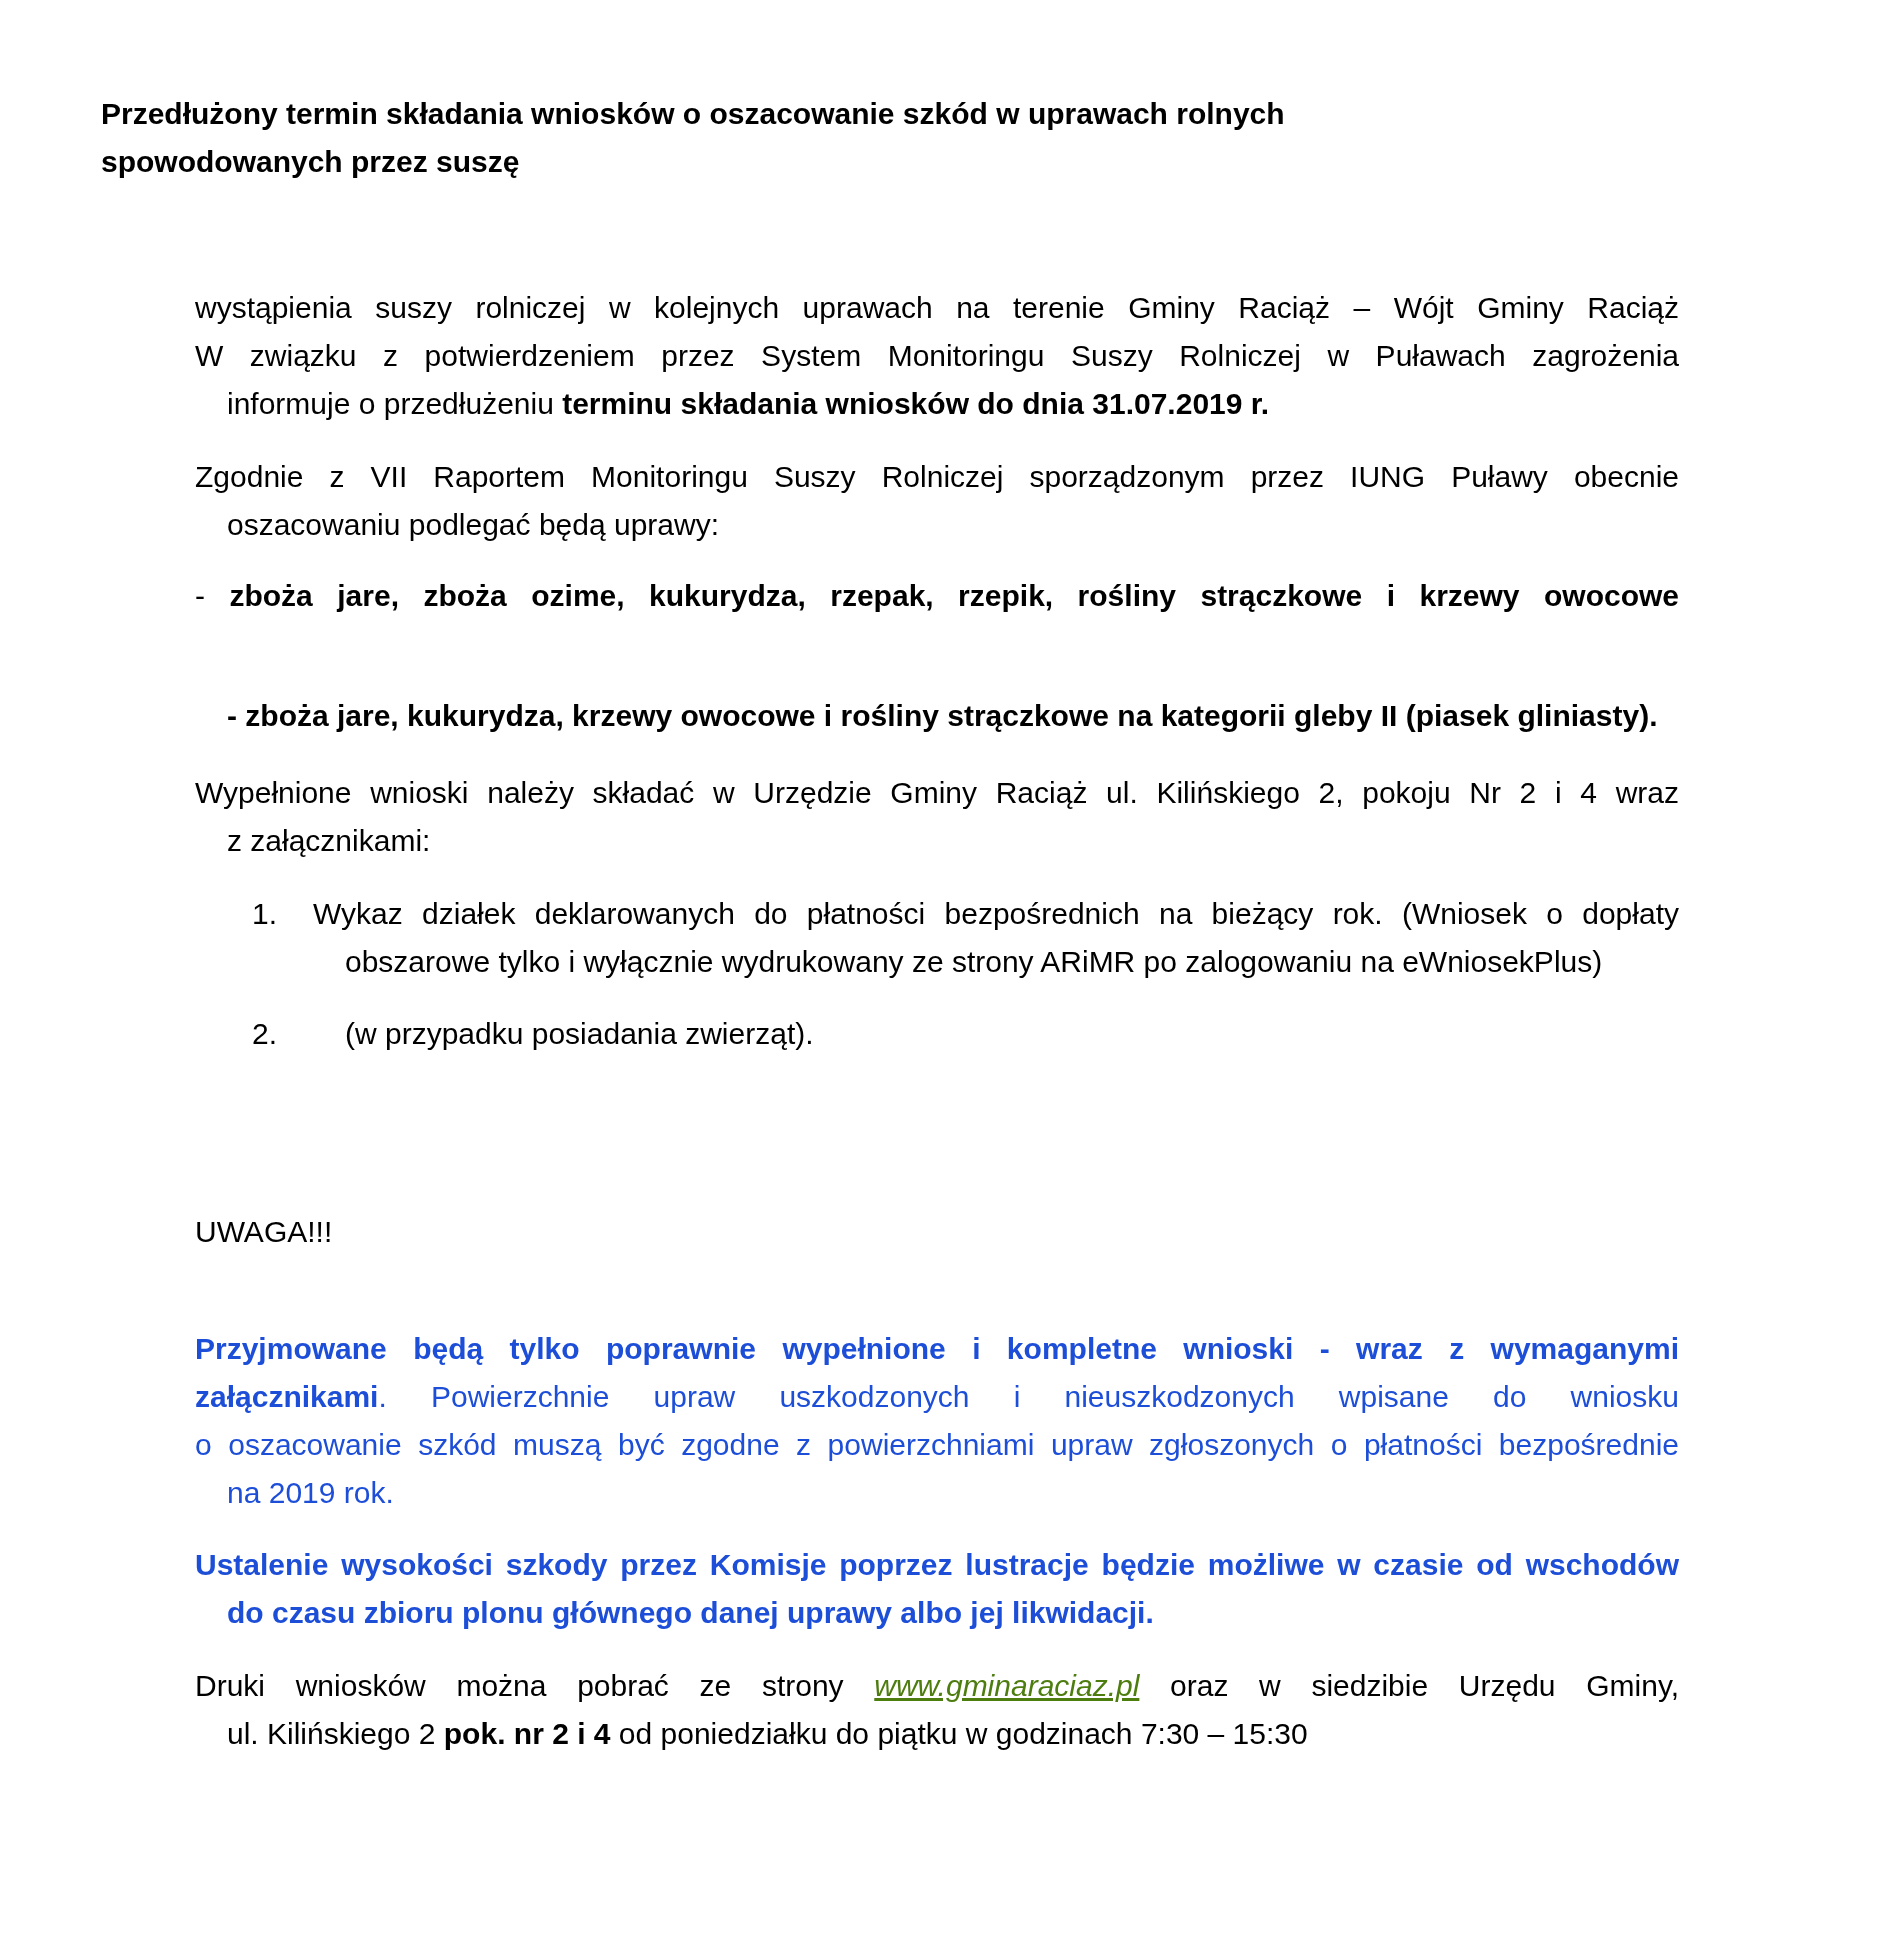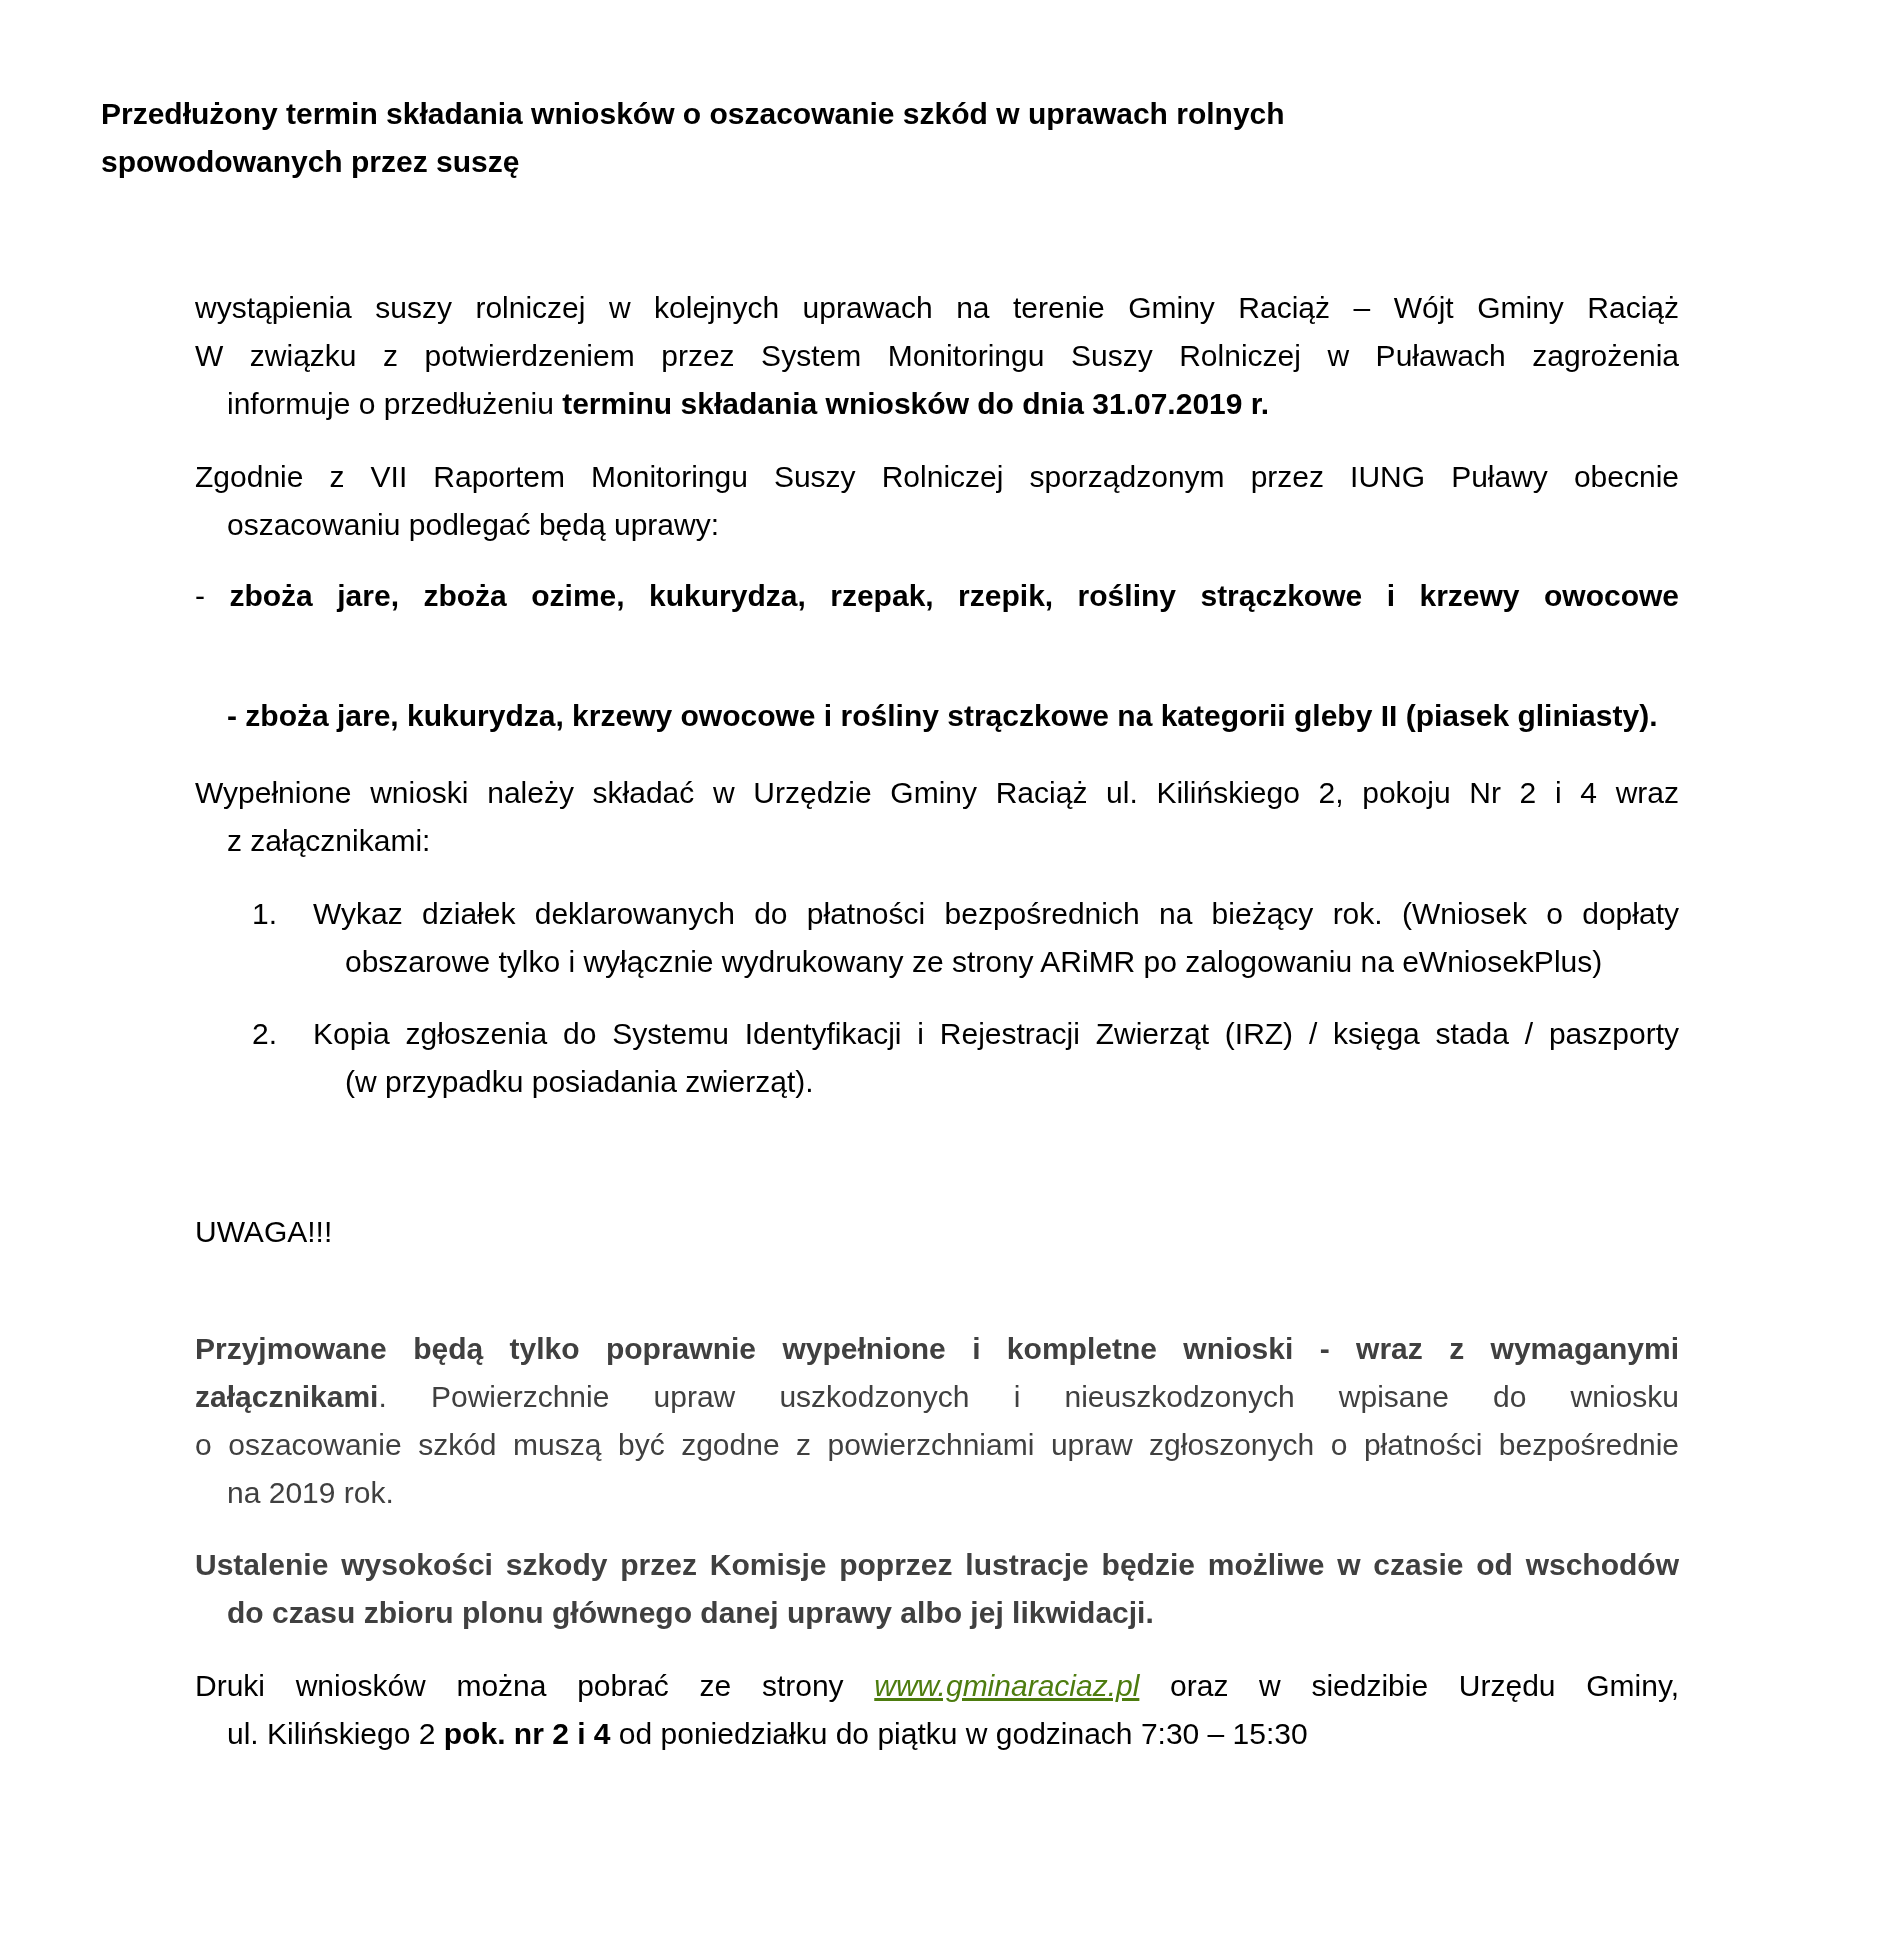--- a/index.html
+++ b/index.html
@@ -9,21 +9,21 @@
       font-family: "Liberation Sans", sans-serif; color: #000;
       font-size: 30px; line-height: 48px;
     }
     .title {
       text-align: left; font-weight: bold; font-size: 30px; line-height: 48px;
       position: absolute; left: -94px; width: 1673px; top: 90px;
     }
     .title div { white-space: nowrap; }
     .para { position: absolute; left: 0; width: 1484px; text-align: justify; text-align-last: left; }
     .b { font-weight: bold; }
-    .red { color: #404040; }
+    .red { color: #1d4ed8; }
     .list-item { position: absolute; left: 0; width: 1484px; }
     .list-num { position: absolute; left: 57px; top: 0; }
     .list-text { position: absolute; left: 118px; width: 1366px; text-align: justify; text-align-last: left; }
     .uwaga { position: absolute; left: 0; width: 1484px; text-align: left; font-weight: normal; }
     .link { color: #4d7c0f; font-style: italic; text-decoration: underline; }
     .line { display: block; white-space: nowrap; margin-left: 32px; }
     .jline { display: block; text-align: justify; text-align-last: justify; }
   </style>
 </head>
 <body>
@@ -63,21 +63,20 @@
     <span class="list-num">1.</span>
     <div class="list-text">
       <span class="jline">Wykaz działek deklarowanych do płatności bezpośrednich na bieżący rok. (Wniosek o dopłaty</span>
       <span class="line">obszarowe tylko i wyłącznie wydrukowany ze strony ARiMR po zalogowaniu na eWniosekPlus)</span>
     </div>
   </div>
 
   <div class="list-item" style="top:1010px;">
     <span class="list-num">2.</span>
     <div class="list-text">
-      <span class="jline">Kopia zgłoszenia do Systemu Identyfikacji i Rejestracji Zwierząt (IRZ) / księga stada / paszporty</span>
       <span class="line">(w przypadku posiadania zwierząt).</span>
     </div>
   </div>
 
   <div class="uwaga" style="top:1208px;">UWAGA!!!</div>
 
   <div class="para red" style="top:1325px;">
     <span class="jline b">Przyjmowane będą tylko poprawnie wypełnione i kompletne wnioski - wraz z wymaganymi</span>
     <span class="jline"><span class="b">załącznikami</span><span>. Powierzchnie upraw uszkodzonych i nieuszkodzonych wpisane do wniosku</span></span>
     <span class="jline">o oszacowanie szkód muszą być zgodne z powierzchniami upraw zgłoszonych o płatności bezpośrednie</span>

